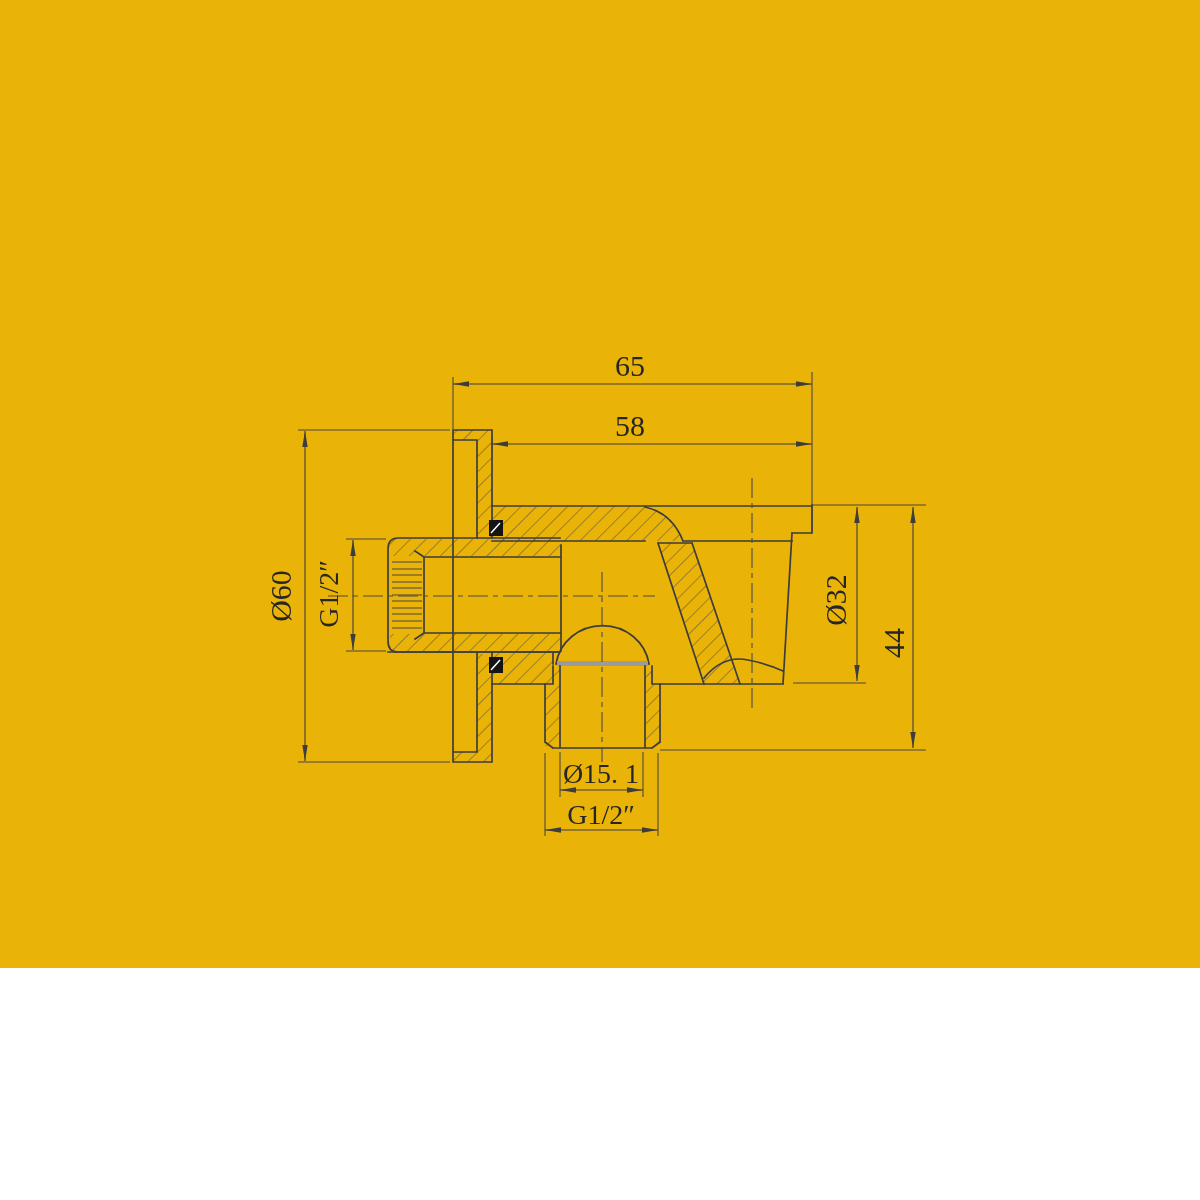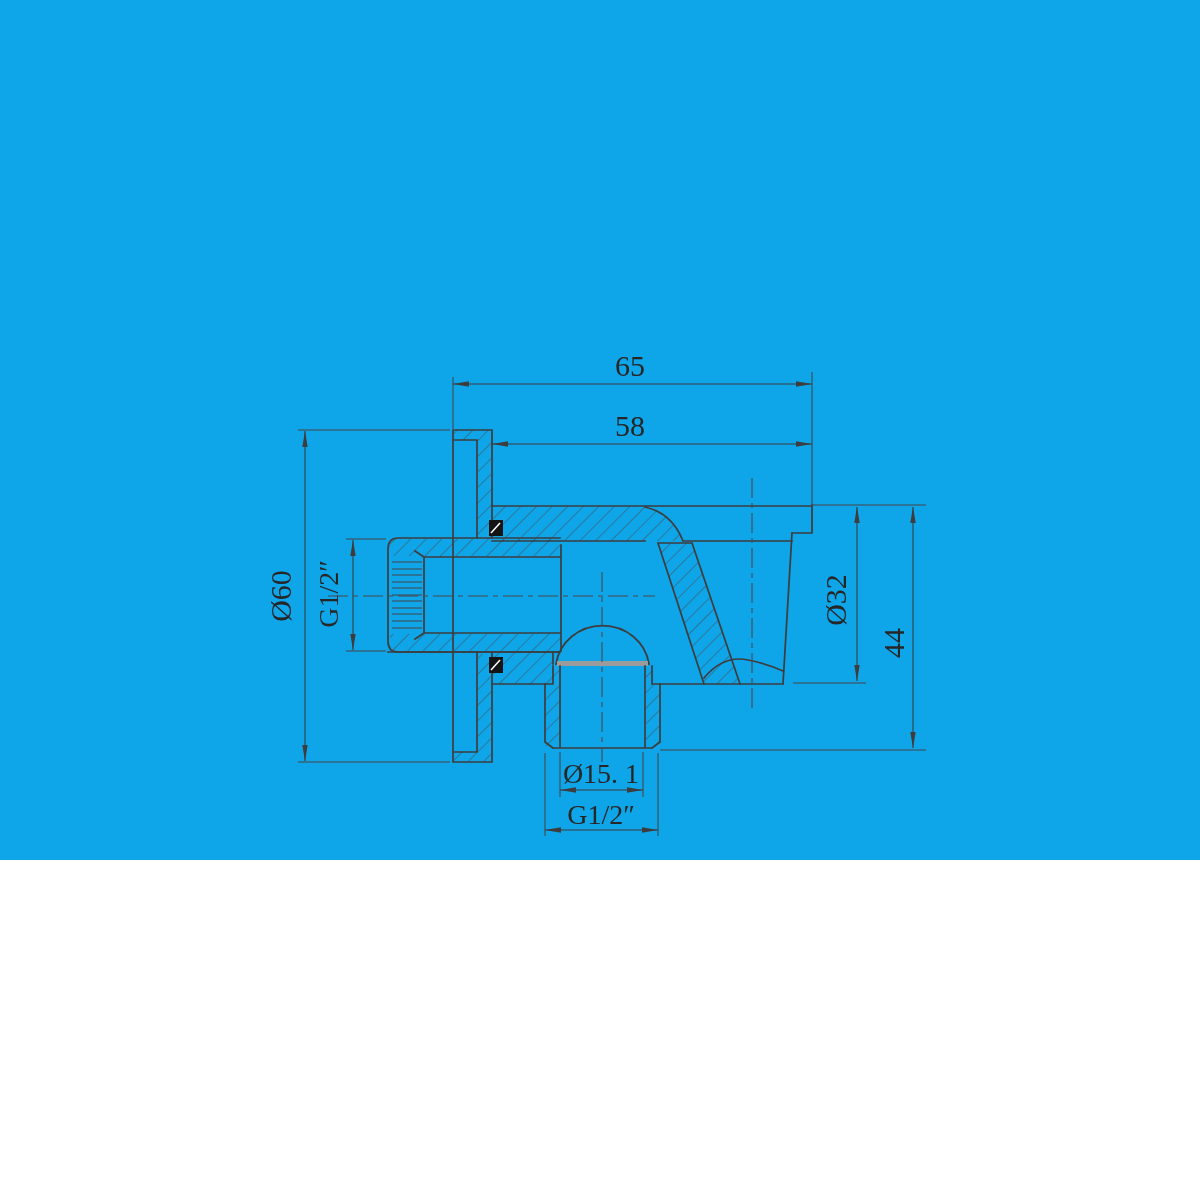--- a/index.html
+++ b/index.html
@@ -1,16 +1,16 @@
 <!DOCTYPE html>
 <html><head>
 <meta charset="utf-8">
 <style>
   html,body{margin:0;padding:0;background:#ffffff;}
-  .page{width:1200px;height:860px;background:#0ea5e9;position:relative;overflow:hidden;text-decoration:underline;}
+  .page{width:1200px;height:968px;background:#eab308;position:relative;overflow:hidden;text-decoration:underline;}
   svg{display:block;}
   text{font-family:"Liberation Serif","DejaVu Serif",serif;fill:#262626;}
   .obj{stroke:#3d3d3d;stroke-width:1.7;fill:none;stroke-linecap:square;}
   .thin{stroke:#464646;stroke-width:1.05;fill:none;}
   .dimline{stroke:#3d3d3d;stroke-width:1.1;fill:none;}
   .cl{stroke:#4a4a4a;stroke-width:1.1;fill:none;stroke-dasharray:20 5 5 5;}
   .hatchfill{fill:url(#hatch);stroke:none;}
   .dimtext{font-size:30px;}
   .dimtext-sm{font-size:28px;}
 </style>

